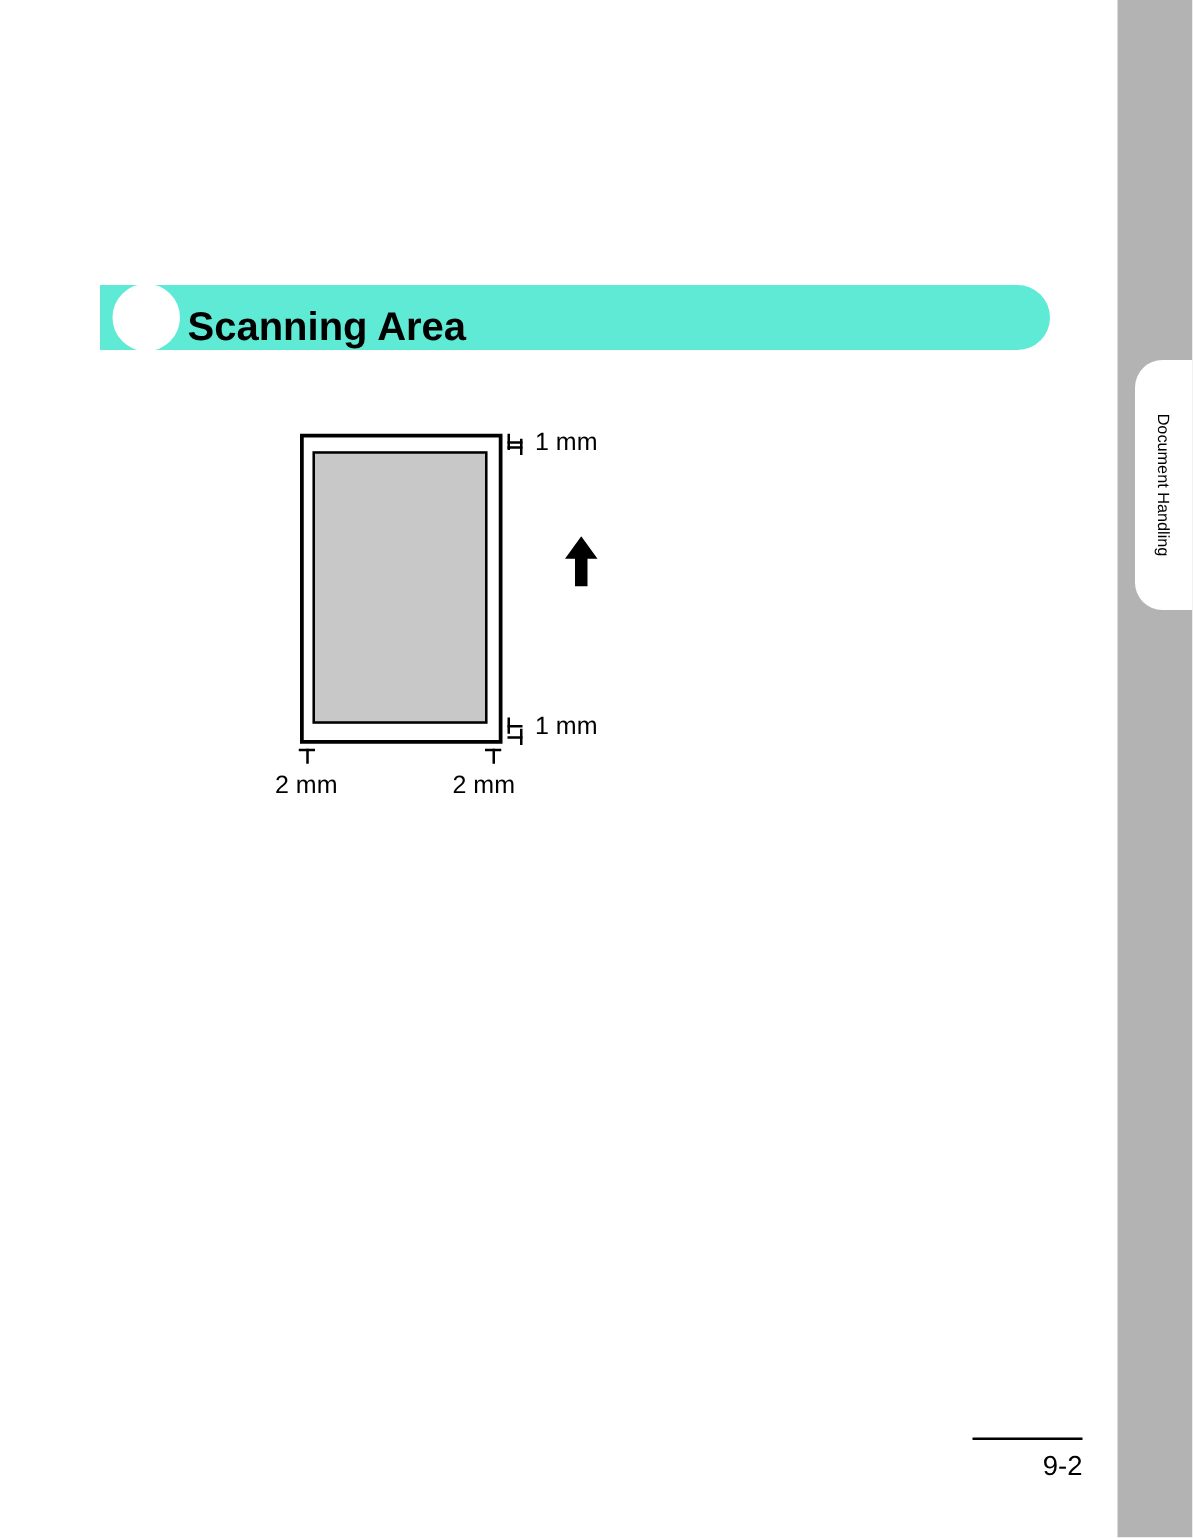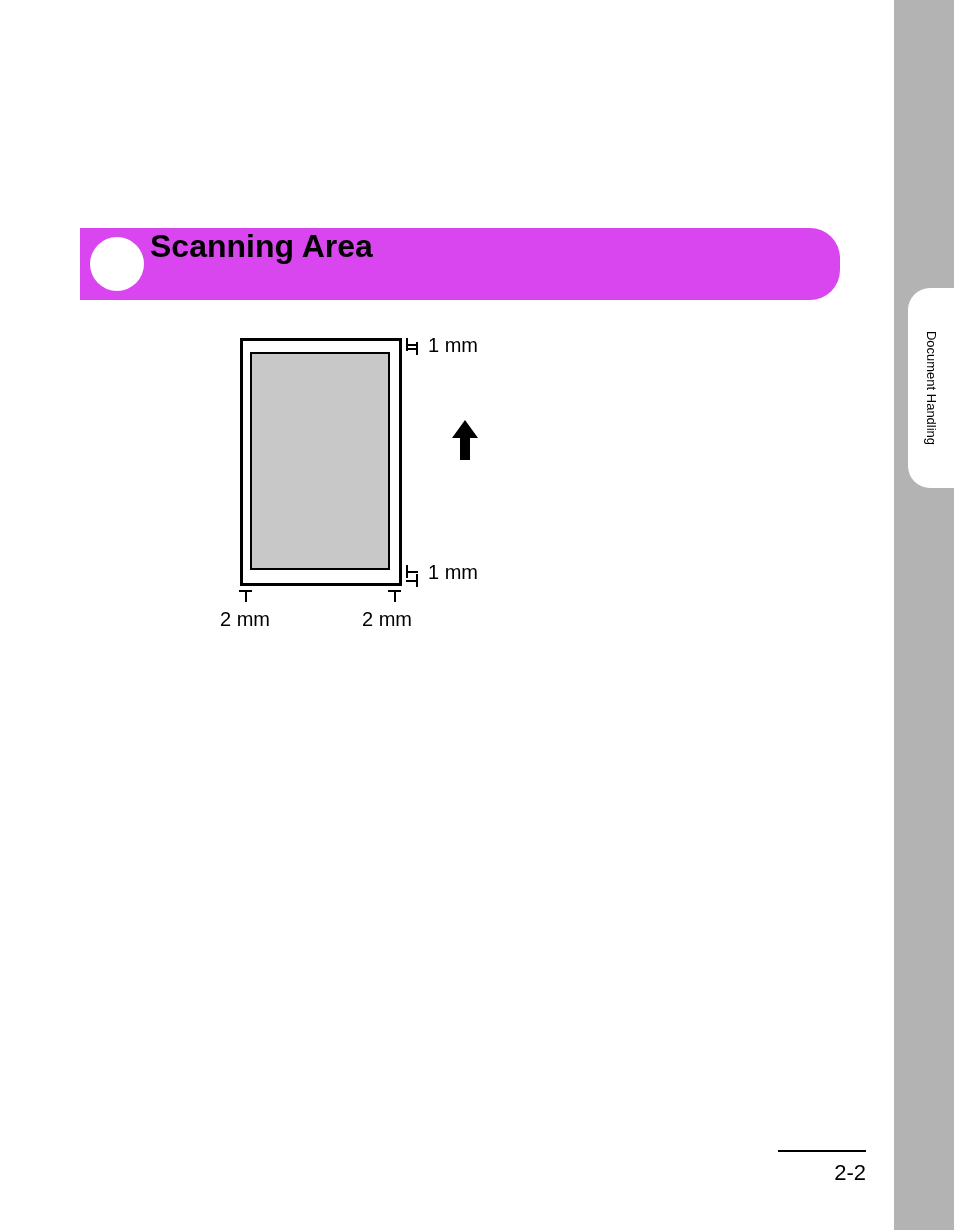--- a/index.html
+++ b/index.html
@@ -2,25 +2,25 @@
 <html><head>
 <meta charset="utf-8">
 <style>
   * { margin: 0; padding: 0; box-sizing: border-box; }
   html, body { width: 954px; height: 1230px; font-family: Arial, Helvetica, sans-serif; background: #fff; color: #000; }
   .page { position: relative; width: 954px; height: 1230px; }
   .right-bar { position: absolute; top: 0; right: 0; width: 60px; height: 100%; background: #b3b3b3; }
   .right-tab { position: absolute; top: 288px; right: 0; width: 46px; height: 200px; background: #fff; border-top-left-radius: 22px; border-bottom-left-radius: 22px; }
   .tab-label { position: absolute; top: 50%; left: 50%; transform: translate(-50%, -50%) rotate(90deg); white-space: nowrap; font-size: 13px; color: #000; }
   .content { position: absolute; left: 80px; top: 228px; width: 760px; }
-  .heading-bar { position: relative; height: 72px; background: #d946ef; border-top-right-radius: 30px; border-bottom-right-radius: 30px; display: flex; align-items: flex-start; }
+  .heading-bar { position: relative; height: 52px; background: #5eead4; border-top-right-radius: 30px; border-bottom-right-radius: 30px; display: flex; align-items: flex-end; }
   .heading-circle { position: absolute; left: 10px; top: 50%; transform: translateY(-50%); width: 54px; height: 54px; background: #fff; border-radius: 50%; }
   .heading-text { margin-left: 70px; font-size: 32px; font-weight: bold; color: #000; }
   .body-text { margin-top: 42px; font-size: 18.5px; font-weight: bold; line-height: 1.55; }
-  .diagram-wrap { position: relative; margin-top: 38px; width: 760px; height: 320px; }
+  .diagram-wrap { position: relative; margin-top: 67px; width: 760px; height: 320px; }
   .diagram { position: absolute; left: 160px; top: 0; width: 420px; height: 320px; }
   .outer-rect { position: absolute; left: 0; top: 0; width: 162px; height: 248px; border: 3px solid #000; background: #fff; }
   .inner-rect { position: absolute; left: 10px; top: 14px; width: 140px; height: 218px; border: 2px solid #000; background: #c8c8c8; }
   .lbl { position: absolute; font-size: 20px; color: #000; white-space: nowrap; }
   .tick-h { position: absolute; height: 13px; width: 12px; }
   .tick-h::before { content: ""; position: absolute; left: 0; top: 0; width: 2px; height: 13px; background: #000; }
   .tick-h::after  { content: ""; position: absolute; left: 0; top: 6px; width: 12px; height: 2px; background: #000; }
   .tick-h2 { position: absolute; height: 13px; width: 12px; }
   .tick-h2::before { content: ""; position: absolute; right: 0; top: 0; width: 2px; height: 13px; background: #000; }
   .tick-h2::after  { content: ""; position: absolute; left: 0; top: 6px; width: 12px; height: 2px; background: #000; }
@@ -72,15 +72,15 @@
         <svg style="position:absolute; left:210px; top:82px;" width="30" height="42">
           <polygon points="15,0 28,18 20,18 20,40 10,40 10,18 2,18" fill="#000"></polygon>
         </svg>
 
       </div>
     </div>
 
   </div>
 
   <div class="page-rule"></div>
-  <div class="page-num">2-2</div>
+  <div class="page-num">9-2</div>
 
 </div>
 
 </body></html>

